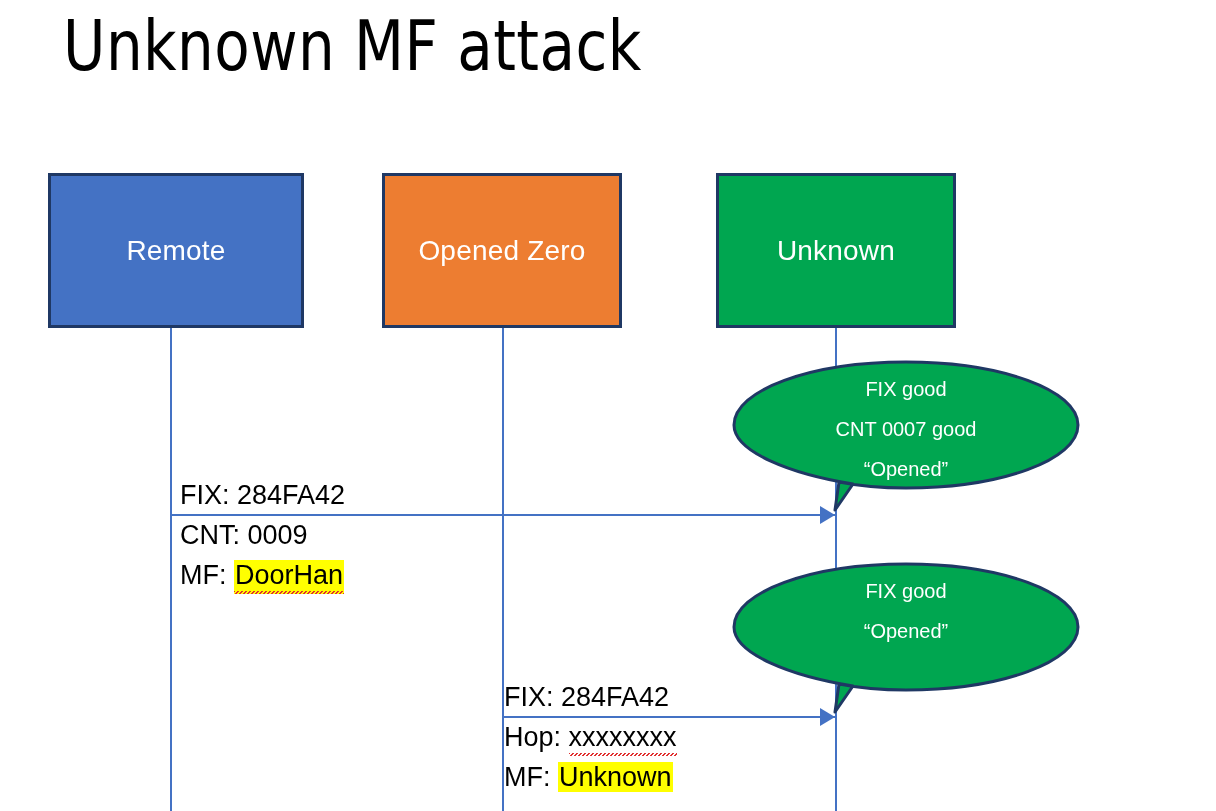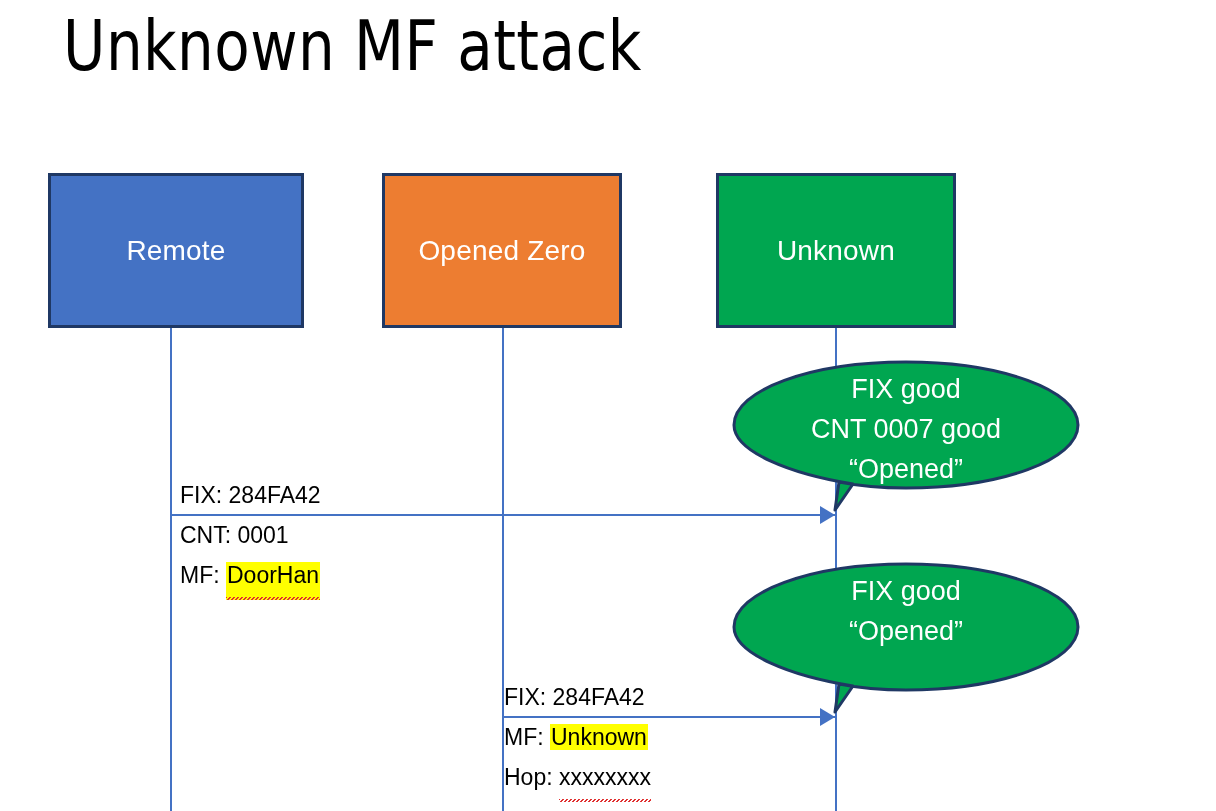--- a/index.html
+++ b/index.html
@@ -72,57 +72,57 @@
     width: 0;
     height: 0;
     border-top: 9px solid transparent;
     border-bottom: 9px solid transparent;
     border-left: 15px solid #4472C4;
   }
 
   
   .msg-text {
     position: absolute;
-    font-size: 23px;
+    font-size: 27px;
     line-height: 40px;
     color: #000000;
     white-space: nowrap;
     font-family: "Liberation Sans", sans-serif;
   }
   .msg-text .row { display: block; }
   .hl {
     background: #FFFF00;
     padding: 0 1px;
   }
   .squiggle {
     
     background-image:
       repeating-linear-gradient(135deg,
         #e03030 0px, #e03030 1.2px,
         transparent 1.2px, transparent 2.4px);
     background-repeat: repeat-x;
     background-size: 4px 3px;
     background-position: left bottom;
-    padding-bottom: 12px;
+    padding-bottom: 4px;
   }
   .squiggle-nohl { background-color: transparent; }
 
   
   .bubble {
     position: absolute;
   }
   .bubble svg { display: block; overflow: visible; }
   .bubble-text {
     position: absolute;
     left: 0;
     top: 0;
     width: 100%;
     text-align: center;
     color: #ffffff;
-    font-size: 27px;
+    font-size: 20px;
     line-height: 40px;
     font-family: "Liberation Sans", sans-serif;
     pointer-events: none;
   }
   .bubble-text .row { display: block; white-space: nowrap; }
 </style>
 </head>
 <body>
 
 <div id="slide">
@@ -143,31 +143,31 @@
 
   <div class="actor-box" style="left:708px; top:173px; width:240px; height:155px; background:#00A650;">
     <span class="actor-label">Unknown</span>
   </div>
 
   <div class="msg-line" style="left:163px; top:514px; width:664px;"></div>
   <div class="msg-arrowhead" style="left:812px; top:506px;"></div>
 
   <div class="msg-text" style="left:172px; top:475px;">
     <span class="row"><span>FIX: </span><span>284FA42</span></span>
-    <span class="row"><span>CNT: </span><span>0001</span></span>
+    <span class="row"><span>CNT: </span><span>0009</span></span>
     <span class="row"><span>MF: </span><span class="hl squiggle">DoorHan</span></span>
   </div>
 
   <div class="msg-line" style="left:495px; top:716px; width:332px;"></div>
   <div class="msg-arrowhead" style="left:812px; top:708px;"></div>
 
   <div class="msg-text" style="left:496px; top:677px;">
     <span class="row"><span>FIX: </span><span>284FA42</span></span>
+    <span class="row"><span>Hop: </span><span class="squiggle squiggle-nohl">xxxxxxxx</span></span>
     <span class="row"><span>MF: </span><span class="hl">Unknown</span></span>
-    <span class="row"><span>Hop: </span><span class="squiggle squiggle-nohl">xxxxxxxx</span></span>
   </div>
 
   <div class="bubble" style="left:723px; top:360px; width:350px; height:160px;">
     <svg width="350" height="160" viewBox="0 0 350 160">
       <path d="M 175 2
                C 270 2, 347 30, 347 65
                C 347 100, 270 128, 175 128
                C 150 128, 128 126, 108 122
                L 104 150
                L 122 124

